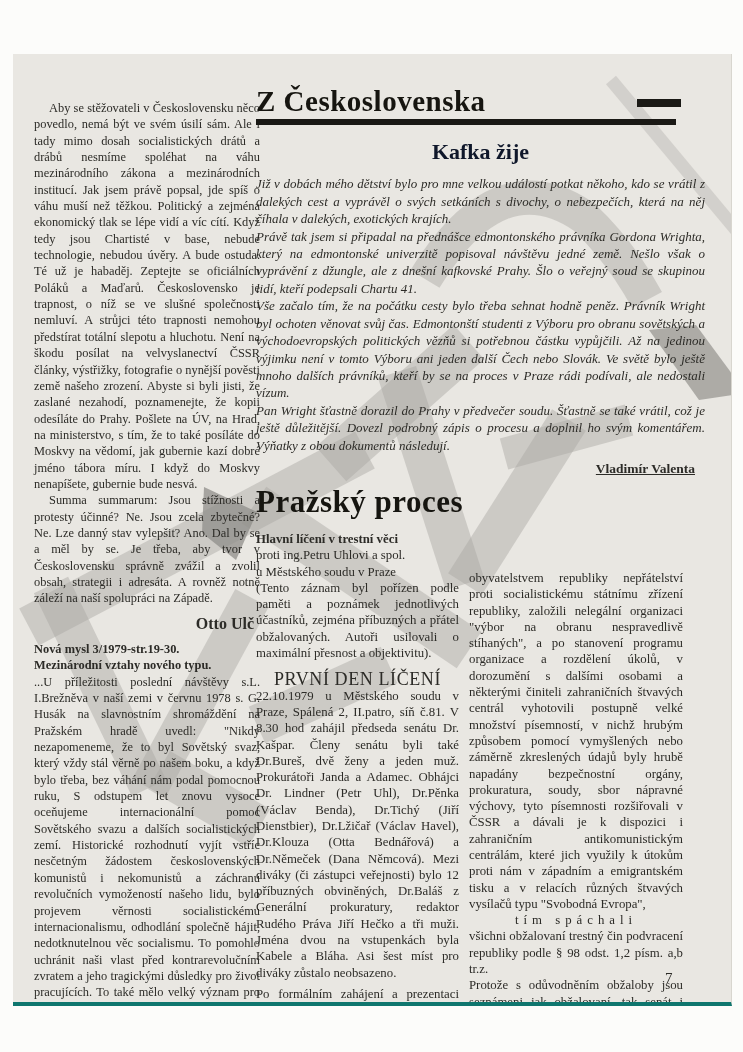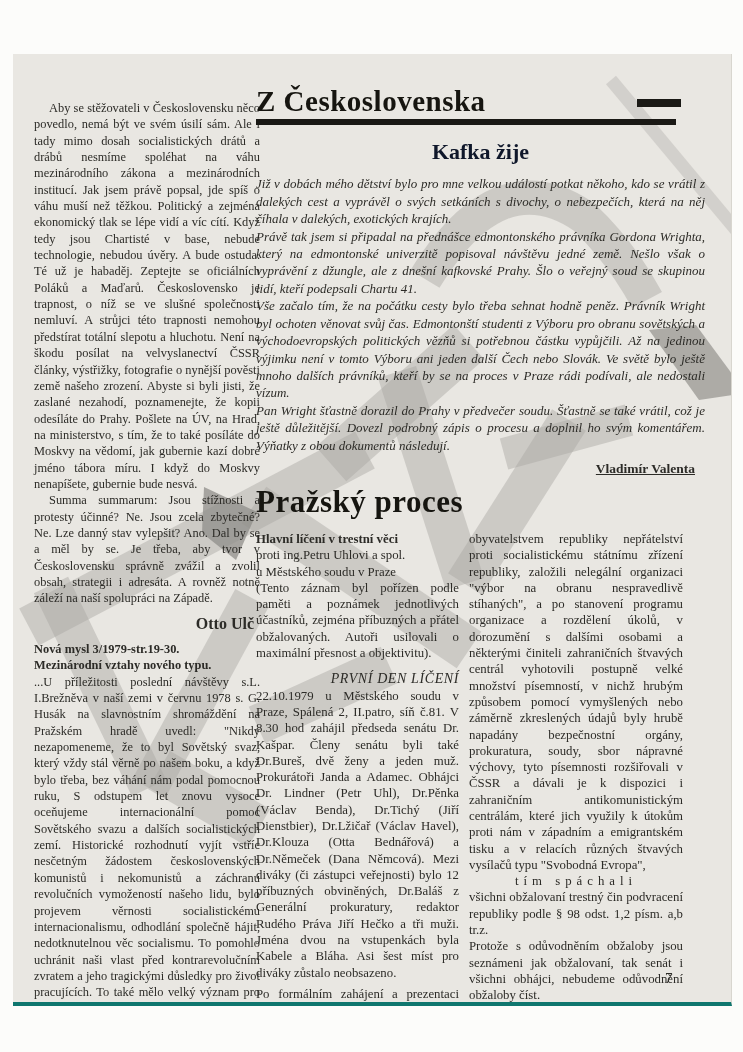--- a/index.html
+++ b/index.html
@@ -41,24 +41,24 @@
   .kafka-body p{
     margin:0;font-style:italic;font-size:13px;line-height:17.4px;text-align:justify;
   }
   .sig-valenta{text-align:right;font-weight:bold;font-size:13.5px;margin:7px 10px 0 0;text-decoration:underline;}
   .process-title{font-size:31px;font-weight:bold;color:#161510;text-align:left;margin:7px 0 11px;letter-spacing:0.5px;}
 
   .process-cols{display:flex;gap:10px;}
   .pcol{font-size:12.8px;line-height:16.3px;text-align:justify;}
   .pcol p{margin:0;}
   .pcol-left{width:203px;}
-  .pcol-right{width:214px;}
+  .pcol-right{width:214px;margin-top:39px;}
   .lead-bold{font-weight:bold;}
   .plain{text-align:left;}
-  .day-heading{margin-top:10px !important;font-size:14px;letter-spacing:0.6px;text-align:right;font-style:italic;}
+  .day-heading{margin-top:10px !important;font-size:18px;letter-spacing:0.6px;text-align:center;}
   .gap-top{margin-top:5px !important;}
   .spaced{text-align:center;letter-spacing:5px;}
 
   .page-number{position:absolute;left:652px;top:916px;font-size:15px;color:#2c2b27;}
 </style>
 </head>
 <body>
 
 <div class="paper">
 

